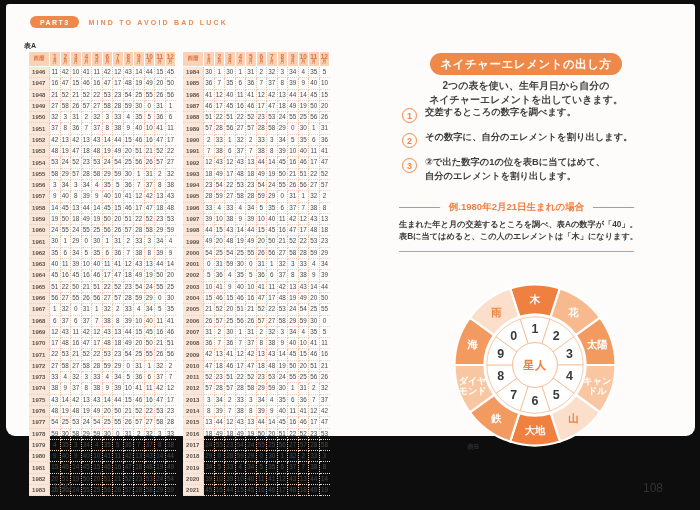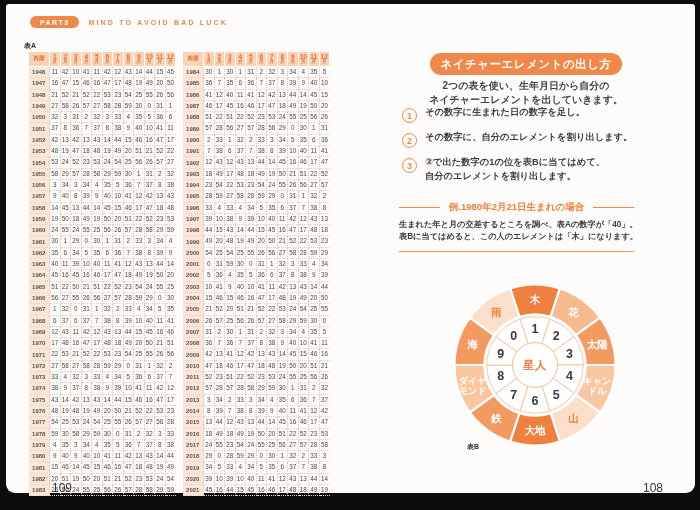--- a/index.html
+++ b/index.html
@@ -1,18 +1,18 @@
 <!DOCTYPE html>
 <html><head>
 <meta charset="utf-8">
 <style>
   html,body{margin:0;padding:0;}
   body{width:700px;height:510px;background:#0d0d0d;position:relative;overflow:hidden;
        font-family:"Liberation Sans","DejaVu Sans",sans-serif;}
-  .spread{position:absolute;left:6px;top:4px;width:689px;height:489px;background:#fdfcfa;
+  .spread{position:absolute;left:6px;top:4px;width:689px;height:432px;background:#fdfcfa;
           border-radius:3px 3px 9px 9px;}
 
   
   .page-header{position:absolute;left:24px;top:12px;display:flex;align-items:center;gap:9px;}
   .badge{background:#EF8949;color:#fff;font-size:7px;font-weight:bold;letter-spacing:1.4px;
          padding:3px 10px 2px 10px;border-radius:8px;}
   .header-title{color:#EF8949;font-size:7px;font-weight:bold;letter-spacing:2.2px;}
 
   
   .tbl-label{position:absolute;left:18px;top:37px;font-size:7px;font-weight:bold;color:#2d2d2d;}
@@ -1332,21 +1332,21 @@
 
   <div class="intro">
     <span>2つの表を使い、生年月日から自分の</span>
     <span>ネイチャーエレメントを出していきます。</span>
   </div>
 
   <div class="steps">
     <div class="step">
       <span class="step-circle">1</span>
       <span class="step-text">
-        <span>その数字に生まれた日の数字を足し。</span>
+        <span>交差するところの数字を調べます。</span>
       </span>
     </div>
     <div class="step">
       <span class="step-circle">2</span>
       <span class="step-text">
         <span>その数字に、自分のエレメントを割り出します。</span>
       </span>
     </div>
     <div class="step">
       <span class="step-circle">3</span>

